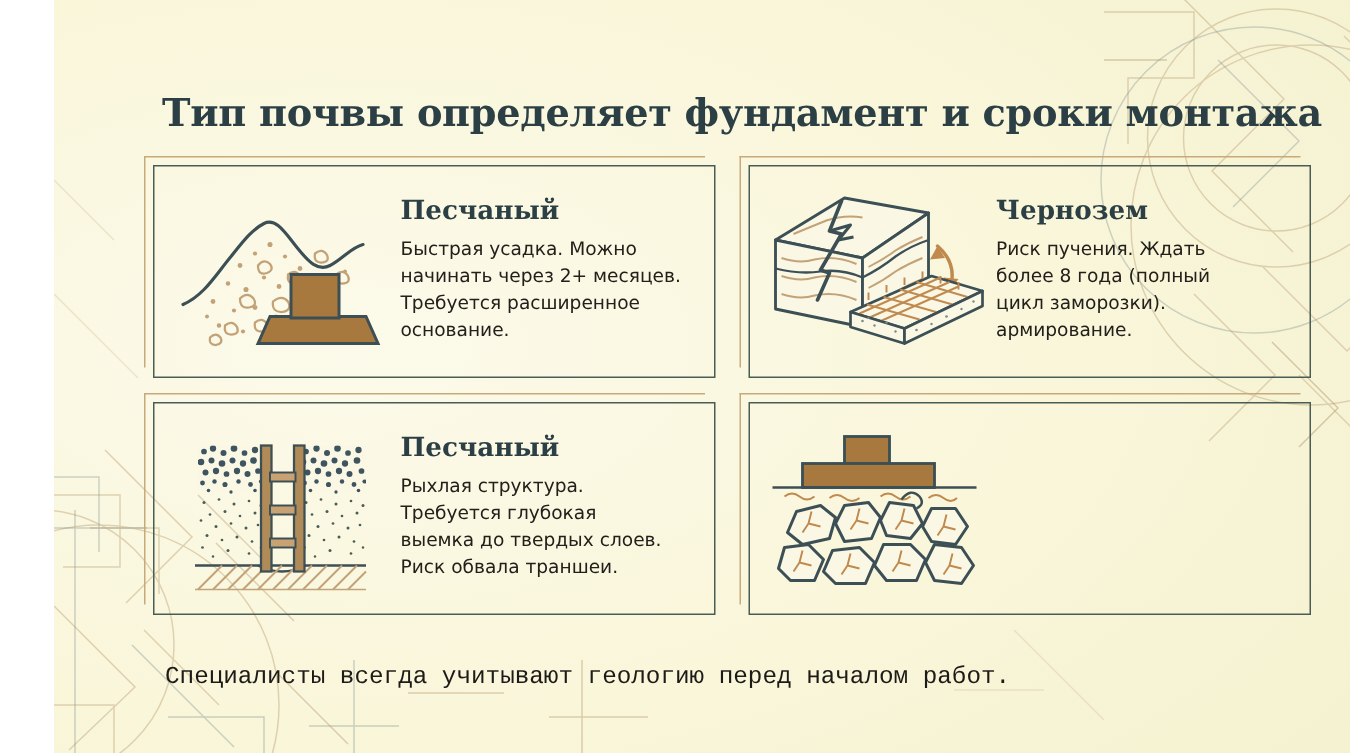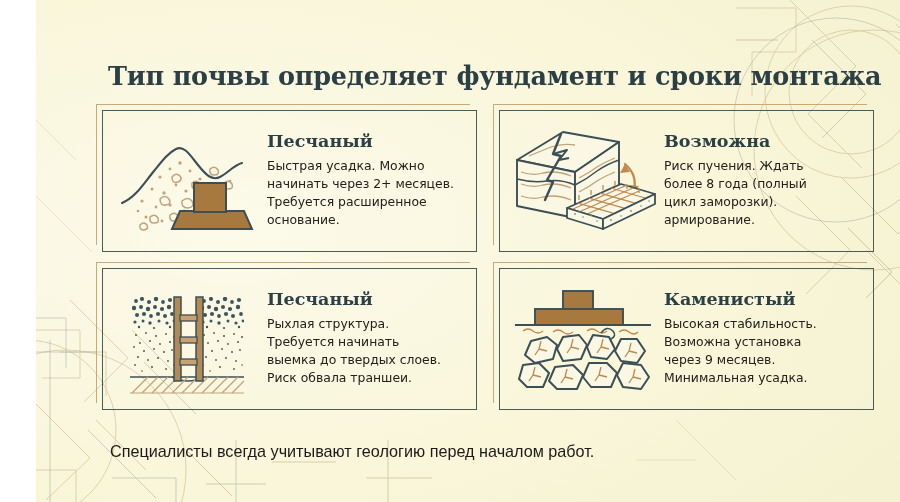--- a/index.html
+++ b/index.html
@@ -105,21 +105,21 @@
     color: #23201c;
     margin: 0;
     white-space: pre-line;
   }
 
   
   .footer {
     position: absolute;
     left: 74px;
     top: 442px;
-    font-family: Liberation Sans, sans-serif;
+    font-family: Liberation Mono, monospace;
     font-size: 16.2px;
     color: #1d1b17;
     white-space: nowrap;
   }
 </style>
 </head>
 <body>
 
 <div class="poster">
 
@@ -310,21 +310,21 @@
             <circle cx="102" cy="96" r="0.9"></circle>
               <circle cx="112" cy="92" r="0.8"></circle>
             <circle cx="122" cy="87" r="0.9"></circle>
               <circle cx="132" cy="82" r="0.8"></circle>
             <circle cx="140" cy="77" r="0.8"></circle>
               <circle cx="70" cy="88" r="0.7"></circle>
           </g>
         </svg>
       </div>
       <div class="card-text">
-        <div class="card-heading">Возможна</div>
+        <div class="card-heading">Чернозем</div>
         <div class="card-body">Риск пучения. Ждать
 более 8 года (полный
 цикл заморозки).
 армирование.</div>
       </div>
     </div>
 
     <div class="card">
       <div class="card-art">
         <svg width="146" height="112" viewBox="0 0 146 112">
@@ -477,21 +477,21 @@
           <rect x="82" y="14" width="7" height="84" fill="#b08a57" stroke="#3c4f55" stroke-width="1.5"></rect>
 
           <rect x="66" y="32" width="17" height="6" fill="#c8a272" stroke="#3c4f55" stroke-width="1.3"></rect>
           <rect x="66" y="54" width="17" height="6" fill="#c8a272" stroke="#3c4f55" stroke-width="1.3"></rect>
           <rect x="66" y="76" width="17" height="6" fill="#c8a272" stroke="#3c4f55" stroke-width="1.3"></rect>
         </svg>
       </div>
       <div class="card-text">
         <div class="card-heading">Песчаный</div>
         <div class="card-body">Рыхлая структура.
-Требуется начинать
+Требуется глубокая
 выемка до твердых слоев.
 Риск обвала траншеи.</div>
       </div>
     </div>
 
     <div class="card">
       <div class="card-art">
         <svg width="150" height="112" viewBox="0 0 150 112">
 
           <rect x="54" y="8" width="30" height="18" fill="#a8793f" stroke="#3c4f55" stroke-width="1.9"></rect>
@@ -524,26 +524,19 @@
             <path d="M62 64 L58 70 M62 64 L70 66 M62 64 L64 56"></path>
             <path d="M92 64 L88 70 M92 64 L100 66 M92 64 L94 56"></path>
             <path d="M120 68 L116 74 M120 68 L128 70 M120 68 L122 60"></path>
             <path d="M24 92 L20 98 M24 92 L32 94 M24 92 L26 84"></path>
             <path d="M56 94 L52 100 M56 94 L64 96 M56 94 L58 86"></path>
             <path d="M90 92 L86 98 M90 92 L98 94 M90 92 L92 84"></path>
             <path d="M124 94 L120 100 M124 94 L132 96 M124 94 L126 86"></path>
           </g>
         </svg>
       </div>
-      <div class="card-text">
-        <div class="card-heading">Каменистый</div>
-        <div class="card-body">Высокая стабильность.
-Возможна установка
-через 9 месяцев.
-Минимальная усадка.</div>
-      </div>
     </div>
 
   </div>
 
   <div class="footer">Специалисты всегда учитывают геологию перед началом работ.</div>
 
 </div>
 
 </body></html>

